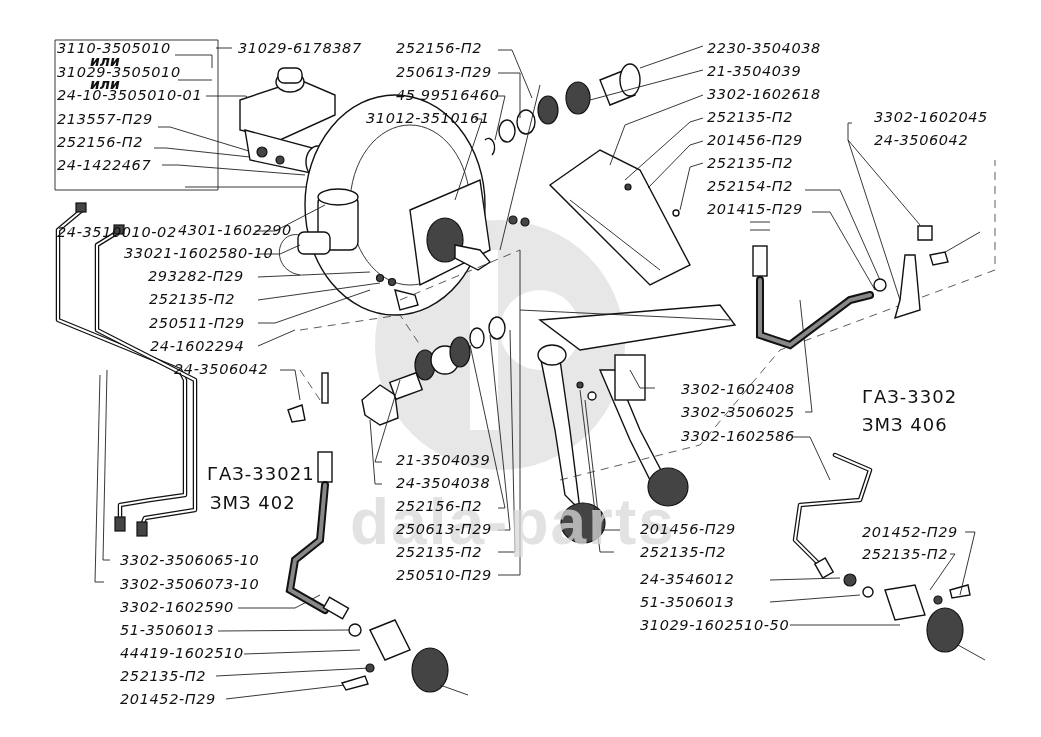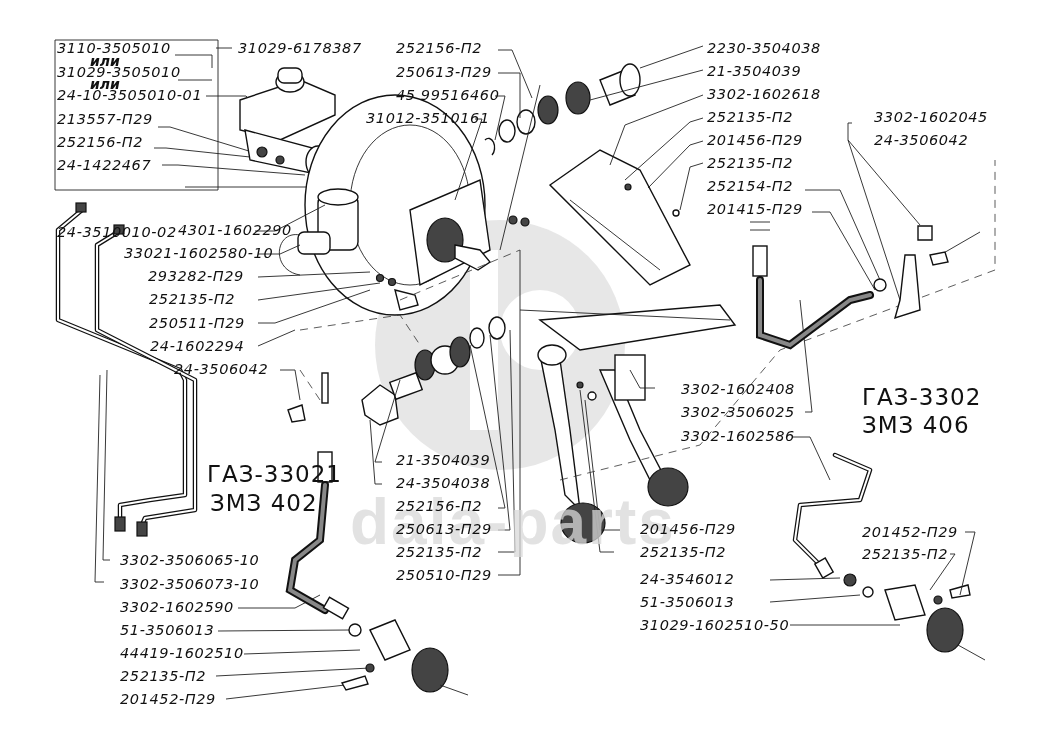--- a/index.html
+++ b/index.html
@@ -1,20 +1,20 @@
 <!DOCTYPE html>
 <html><head>
 <meta charset="utf-8">
 <style>
   html,body{margin:0;padding:0;background:#ffffff;}
   body{width:1041px;height:737px;position:relative;overflow:hidden;font-family:"Liberation Sans","DejaVu Sans",sans-serif;}
   #canvas{position:absolute;left:0;top:0;width:1041px;height:737px;}
   .lbl{position:absolute;font-family:"DejaVu Sans","Liberation Sans",sans-serif;font-style:italic;font-size:14.5px;color:#111;letter-spacing:0.6px;white-space:nowrap;line-height:16px;}
   .ili{position:absolute;font-family:"DejaVu Sans",sans-serif;font-style:italic;font-weight:bold;font-size:14px;color:#111;line-height:9px;}
-  .model{position:absolute;font-family:"DejaVu Sans","Liberation Sans",sans-serif;font-size:23px;color:#111;letter-spacing:1px;line-height:22px;white-space:nowrap;}
+  .model{position:absolute;font-family:"DejaVu Sans","Liberation Sans",sans-serif;font-size:18px;color:#111;letter-spacing:1px;line-height:22px;white-space:nowrap;}
   .wm{position:absolute;font-family:"Liberation Sans",sans-serif;font-weight:bold;font-size:64px;color:#d9d9d9;opacity:0.75;letter-spacing:2px;}
   svg .ln{stroke:#222;stroke-width:0.9;fill:none;}
   svg .dash{stroke:#333;stroke-width:0.8;fill:none;stroke-dasharray:8 6;}
   svg .part{stroke:#111;stroke-width:1.4;fill:#fff;}
   svg .dark{stroke:#111;stroke-width:1.2;fill:#444;}
   svg .tube{stroke:#111;stroke-width:4.5;fill:none;stroke-linecap:round;stroke-linejoin:round;}
   svg .tubein{stroke:#fff;stroke-width:2;fill:none;stroke-linecap:round;stroke-linejoin:round;}
   svg .hose{stroke:#111;stroke-width:8;fill:none;stroke-linecap:round;}
   svg .hosein{stroke:#888;stroke-width:4;fill:none;stroke-linecap:round;}
 </style>

